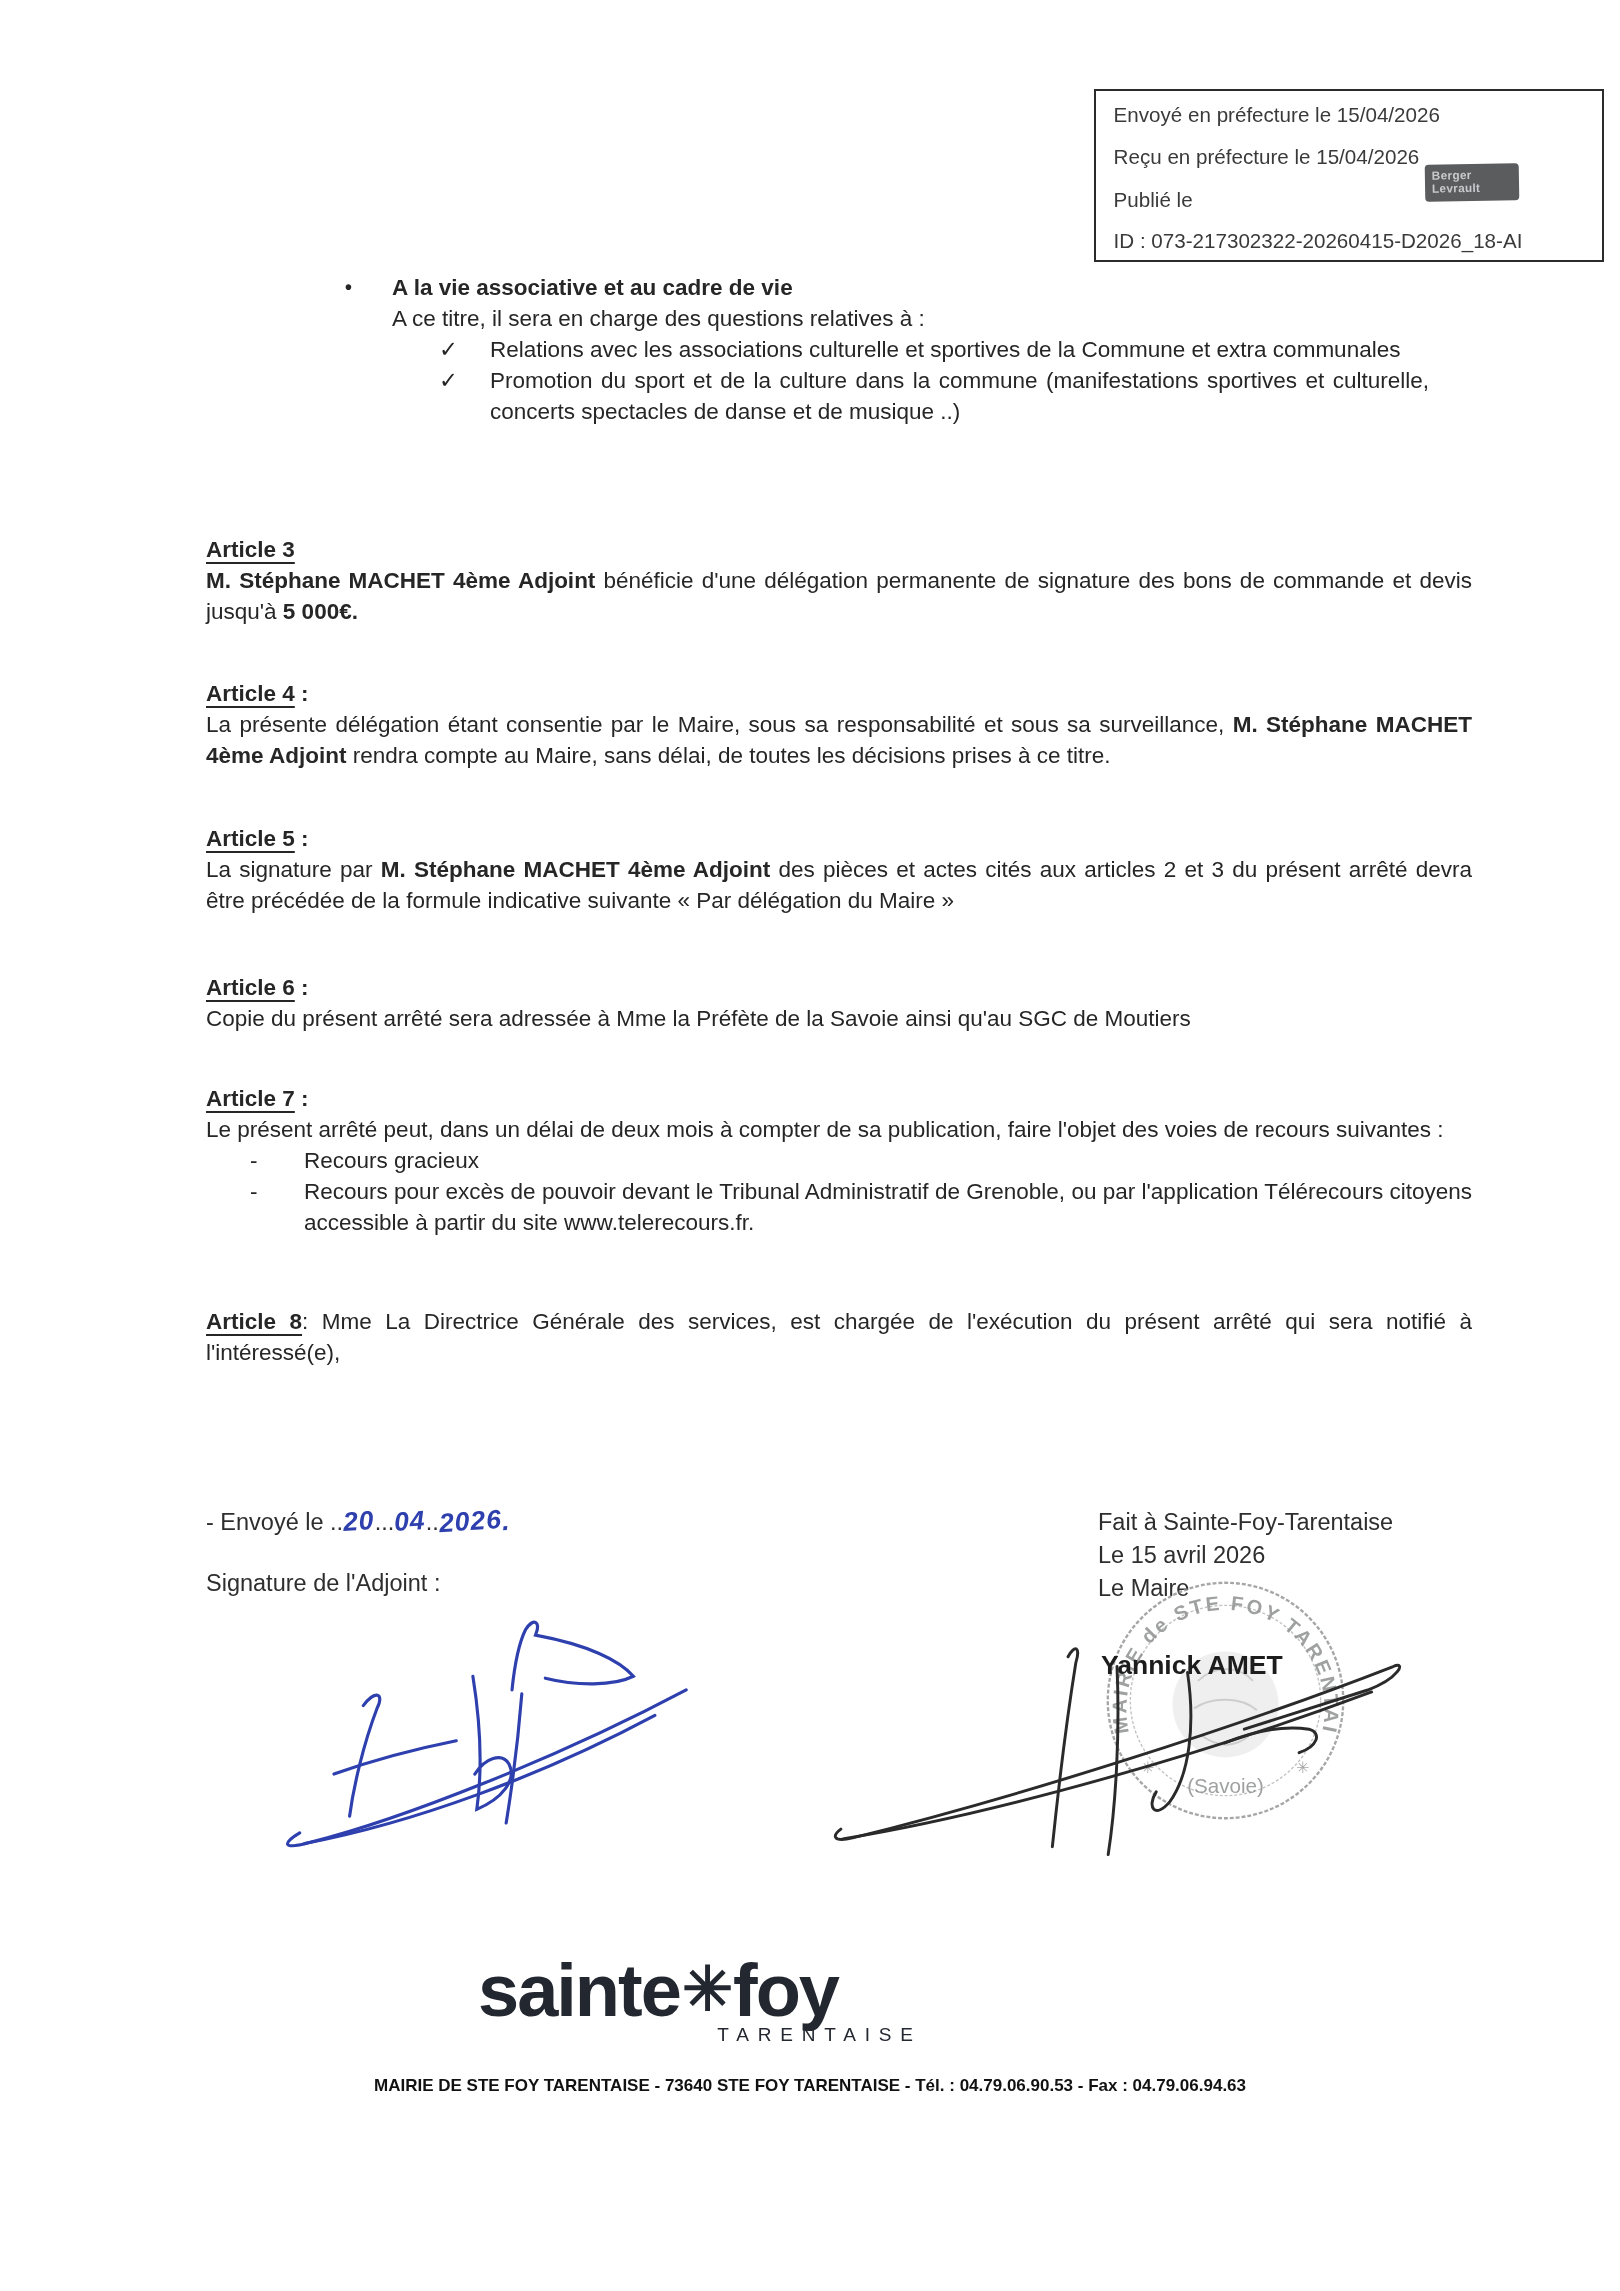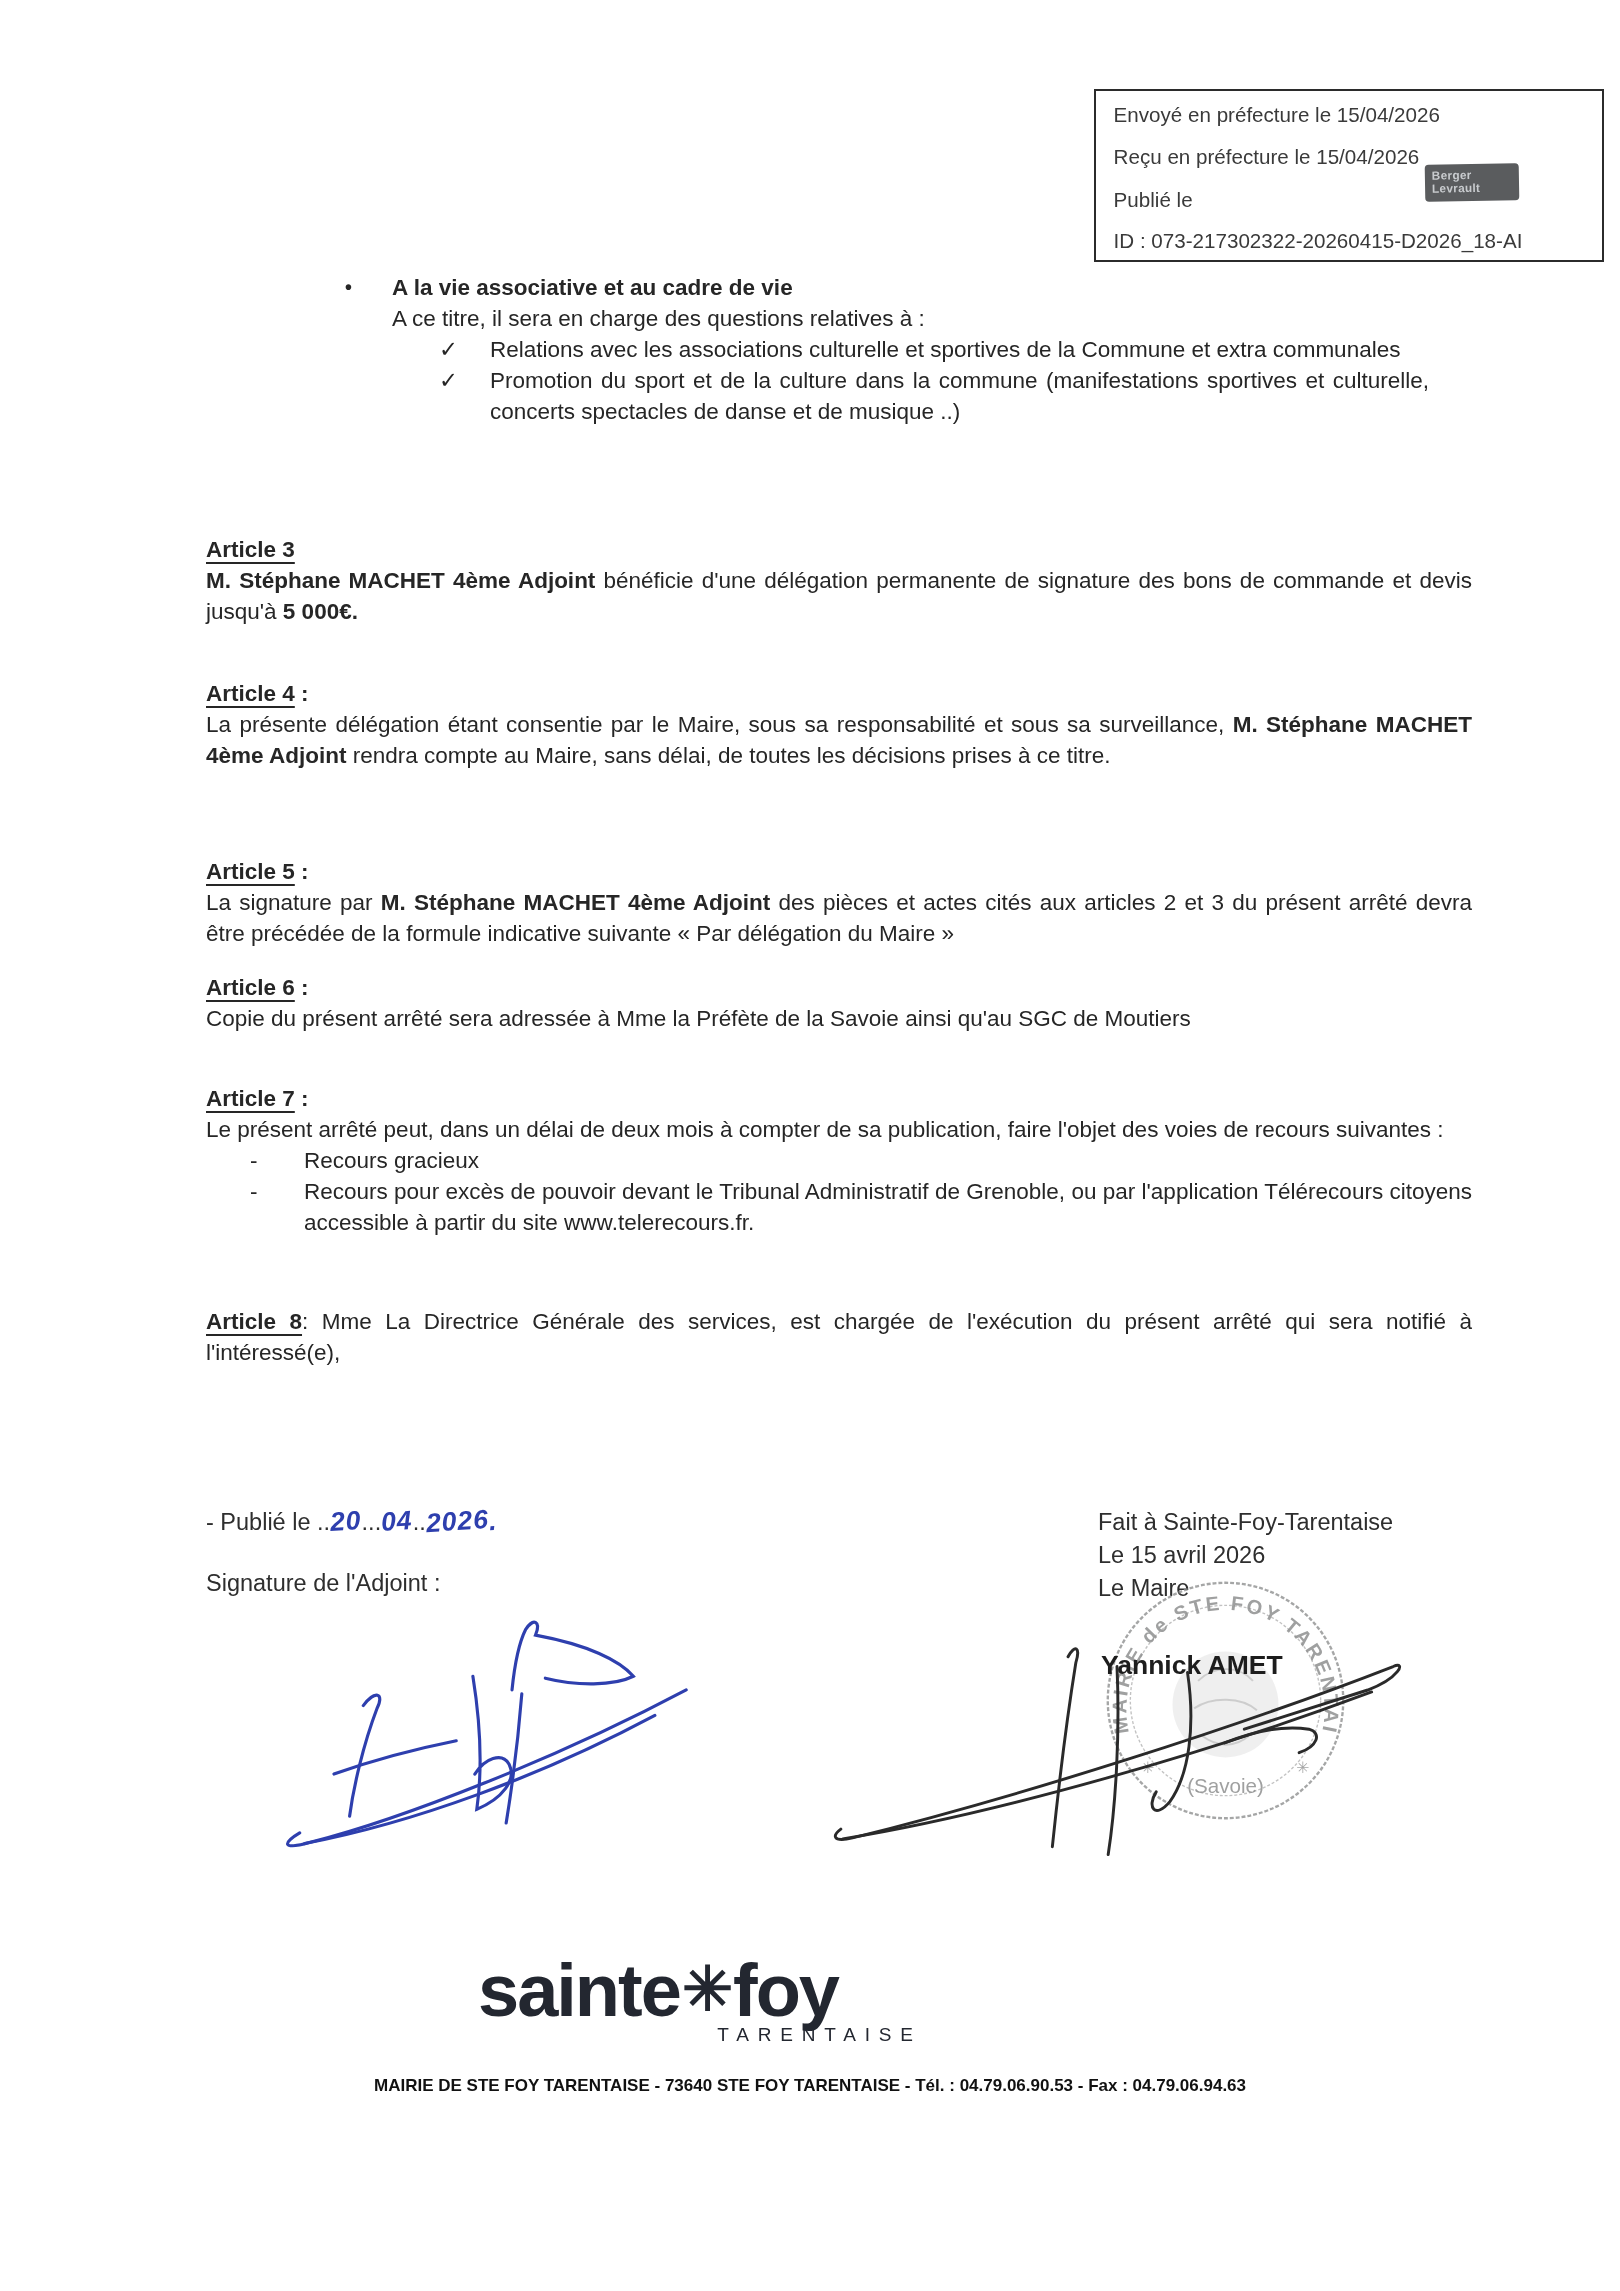--- a/index.html
+++ b/index.html
@@ -90,21 +90,21 @@
   <div class="article doc-text" style="top:534px;">
     <div><span class="art-head">Article 3</span></div>
     <div class="art-body"><b>M. Stéphane MACHET 4ème Adjoint</b><span> bénéficie d'une délégation permanente de signature des bons de commande et devis jusqu'à </span><b>5 000€.</b></div>
   </div>
 
   <div class="article doc-text" style="top:678px;">
     <div><span class="art-head">Article 4</span><span class="art-colon"> :</span></div>
     <div class="art-body"><span>La présente délégation étant consentie par le Maire, sous sa responsabilité et sous sa surveillance, </span><b>M. Stéphane MACHET 4ème Adjoint</b><span> rendra compte au Maire, sans délai, de toutes les décisions prises à ce titre.</span></div>
   </div>
 
-  <div class="article doc-text" style="top:856px;">
+  <div class="article doc-text" style="top:823px;">
     <div><span class="art-head">Article 5</span><span class="art-colon"> :</span></div>
     <div class="art-body"><span>La signature par </span><b>M. Stéphane MACHET 4ème Adjoint</b><span> des pièces et actes cités aux articles 2 et 3 du présent arrêté devra être précédée de la formule indicative suivante « Par délégation du Maire »</span></div>
   </div>
 
   <div class="article doc-text" style="top:972px;">
     <div><span class="art-head">Article 6</span><span class="art-colon"> :</span></div>
     <div>Copie du présent arrêté sera adressée à Mme la Préfète de la Savoie ainsi qu'au SGC de Moutiers</div>
   </div>
 
   <div class="article doc-text" style="top:1083px;">
@@ -119,21 +119,21 @@
       <span class="a7-text">Recours pour excès de pouvoir devant le Tribunal Administratif de Grenoble, ou par l'application Télérecours citoyens accessible à partir du site www.telerecours.fr.</span>
     </div>
   </div>
 
   <div class="article doc-text" style="top:1306px;">
     <div class="art-body"><span class="art-head">Article 8</span><span>: Mme La Directrice Générale des services, est chargée de l'exécution du présent arrêté qui sera notifié à l'intéressé(e),</span></div>
   </div>
 
   <div class="closing-left">
     <div>
-      <span>- Publié le ..</span><span class="hand">20</span><span>...</span><span class="hand">04</span><span>..</span><span class="hand">2026</span><span class="hand">.</span>
+      <span>- Envoyé le ..</span><span class="hand">20</span><span>...</span><span class="hand">04</span><span>..</span><span class="hand">2026</span><span class="hand">.</span>
     </div>
     <div class="sig-label">Signature de l'Adjoint :</div>
   </div>
 
   <div class="closing-right">
     <div>Fait à Sainte-Foy-Tarentaise</div>
     <div>Le 15 avril 2026</div>
     <div>Le Maire</div>
   </div>
   <div class="mayor-name">Yannick AMET</div>

